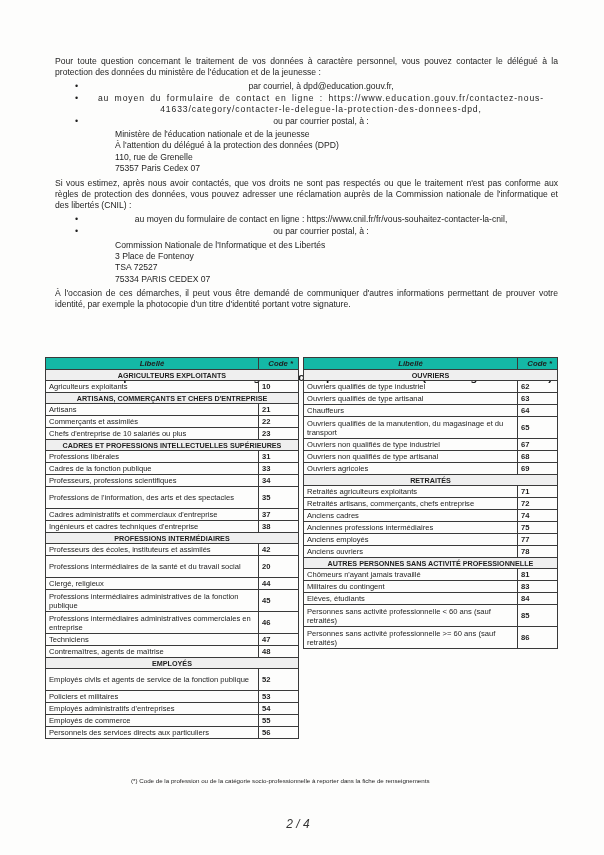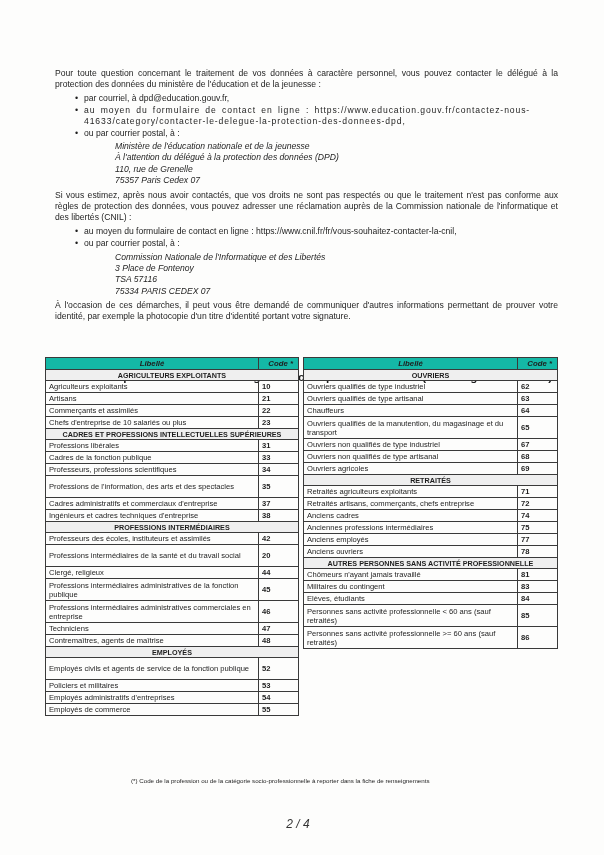--- a/index.html
+++ b/index.html
@@ -1,25 +1,25 @@
 <!DOCTYPE html>
 <html><head>
 <meta charset="utf-8">
 <style>
   html, body { margin:0; padding:0; background:#ffffff; }
   body { width:604px; height:855px; position:relative; overflow:hidden;
          font-family:"Liberation Sans", sans-serif; color:#1e1e1e; }
   .page { position:absolute; left:0; top:0; width:604px; height:855px; background:#fdfdfc; }
-  .text-block { position:absolute; left:55px; width:503px; font-size:8.6px; line-height:11.2px;margin-top:12px; }
+  .text-block { position:absolute; left:55px; width:503px; font-size:8.6px; line-height:11.2px; }
   .para { margin:0; text-align:justify; }
-  ul.bullets { margin:3px 0 3px 0; padding-left:20px; list-style:none; }
+  ul.bullets { margin:3px 0 3px 0; padding-left:20px; list-style:none;text-align:center; }
   ul.bullets li { position:relative; padding-left:9px; margin-bottom:1.5px; line-height:10.4px; }
   ul.bullets li::before { content:"\2022"; position:absolute; left:0; top:0; font-size:9px; }
   .wide { letter-spacing:0.9px; word-spacing:2px; }
-  .addr { font-style:italic; padding-left:60px; margin:1px 0 3px 0; line-height:11.4px; }
+  .addr { padding-left:60px; margin:1px 0 3px 0; line-height:11.4px; }
   .addr div { white-space:nowrap; }
   .title { position:absolute; left:55px; top:338px; width:503px; text-align:center;
            font-weight:bold; font-size:11.6px; letter-spacing:0.05px;margin-top:32px; }
   table.cs { position:absolute; border-collapse:collapse; font-size:7.6px; table-layout:fixed; }
   table.cs td, table.cs th { border:1px solid #3a3a3a; padding:0 3px; vertical-align:middle; }
   table.cs th { background:#14b8a6; font-style:italic; font-weight:bold; height:11px; font-size:7.8px; }
   table.cs th.code-h { text-align:right; padding-right:5px; }
   table.cs td.section { background:#efefef; text-align:center; font-weight:bold; font-size:7.2px; height:10px; }
   table.cs td.lbl { height:11px; line-height:9px; }
   table.cs td.lbl.two { height:21px; }
@@ -48,21 +48,21 @@
       <div>75357 Paris Cedex 07</div>
     </div>
     <p class="para">Si vous estimez, après nous avoir contactés, que vos droits ne sont pas respectés ou que le traitement n'est pas conforme aux règles de protection des données, vous pouvez adresser une réclamation auprès de la Commission nationale de l'informatique et des libertés (CNIL) :</p>
     <ul class="bullets">
       <li>au moyen du formulaire de contact en ligne : https://www.cnil.fr/fr/vous-souhaitez-contacter-la-cnil,</li>
       <li>ou par courrier postal, à :</li>
     </ul>
     <div class="addr">
       <div>Commission Nationale de l'Informatique et des Libertés</div>
       <div>3 Place de Fontenoy</div>
-      <div>TSA 57116</div>
+      <div>TSA 72527</div>
       <div>75334 PARIS CEDEX 07</div>
     </div>
     <p class="para">À l'occasion de ces démarches, il peut vous être demandé de communiquer d'autres informations permettant de prouver votre identité, par exemple la photocopie d'un titre d'identité portant votre signature.</p>
   </div>
 
   <div class="title">Codes des professions et des catégories socio-professionnelles (à renseigner ci-contre)</div>
 
   <table class="cs" id="left-table">
     <colgroup>
         <col style="width:213px">
@@ -76,20 +76,23 @@
     </thead>
     <tbody id="left-body">
         <tr>
           <td colspan="2" class="section">AGRICULTEURS EXPLOITANTS</td>
         </tr>
         <tr>
           <td class="lbl">Agriculteurs exploitants</td>
           <td class="code">10</td>
         </tr>
         <tr>
+          <td colspan="2" class="section">ARTISANS, COMMERÇANTS ET CHEFS D'ENTREPRISE</td>
+        </tr>
+        <tr>
           <td class="lbl">Artisans</td>
           <td class="code">21</td>
         </tr>
         <tr>
           <td class="lbl">Commerçants et assimilés</td>
           <td class="code">22</td>
         </tr>
         <tr>
           <td class="lbl">Chefs d'entreprise de 10 salariés ou plus</td>
           <td class="code">23</td>
@@ -163,20 +166,24 @@
           <td class="lbl">Policiers et militaires</td>
           <td class="code">53</td>
         </tr>
         <tr>
           <td class="lbl">Employés administratifs d'entreprises</td>
           <td class="code">54</td>
         </tr>
         <tr>
           <td class="lbl">Employés de commerce</td>
           <td class="code">55</td>
+        </tr>
+        <tr>
+          <td class="lbl">Personnels des services directs aux particuliers</td>
+          <td class="code">56</td>
         </tr>
       </tbody>
   </table>
 
   <table class="cs" id="right-table">
     <colgroup>
         <col style="width:214px">
         <col style="width:40px">
       </colgroup>
     <thead>

